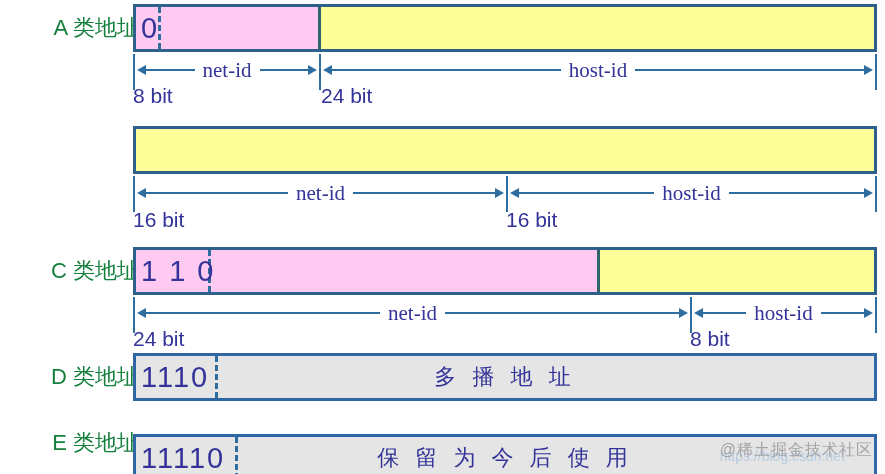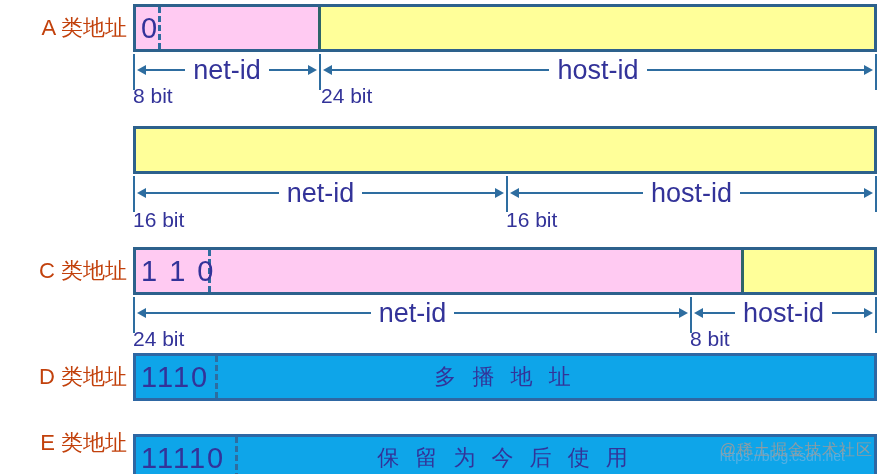--- a/index.html
+++ b/index.html
@@ -1,52 +1,52 @@
 <!DOCTYPE html>
 <html><head>
 <meta charset="utf-8">
 <style>
   html,body{margin:0;padding:0;background:#ffffff;}
   .canvas{
     position:relative;width:885px;height:474px;background:#ffffff;
     font-family:"Liberation Sans","DejaVu Sans",sans-serif;overflow:hidden;
   }
   .row-label{
-    position:absolute;left:0;width:127px;height:48px;
+    position:absolute;left:12px;width:127px;height:48px;
     display:flex;align-items:center;justify-content:flex-end;
-    color:#c2410c;font-size:22px;white-space:pre;
+    color:#15803d;font-size:22px;white-space:pre;
   }
   .bar{
     position:absolute;left:133px;width:744px;height:48px;
     border:3px solid #2D618C;box-sizing:border-box;display:flex;
   }
   .bar.special{border-color:#2E67A3;}
   .seg{position:relative;height:100%;box-sizing:border-box;}
   .seg.pink{background:#FFCAF2;border-right:3px solid #2E6468;}
   .seg.yellow{flex:1;background:#FFFF99;}
-  .seg.blue{flex:1;background:#0ea5e9;}
+  .seg.blue{flex:1;background:#e5e5e5;}
   .prefix{
     position:absolute;left:5px;top:0;bottom:0;display:flex;align-items:center;
     color:#333399;font-size:29px;letter-spacing:2px;white-space:pre;z-index:2;
   }
   .dash{
     position:absolute;top:0;bottom:0;width:0;
     border-left:3px dashed #2E6DA0;z-index:1;
   }
   .barcontent{
     position:absolute;left:0;right:0;top:0;bottom:0;
     display:flex;align-items:center;justify-content:center;
     color:#333399;font-size:22px;letter-spacing:5px;white-space:pre;text-align:right;
   }
   .tick{position:absolute;width:2px;background:#2E6DA0;}
   .annot{
     position:absolute;height:18px;display:flex;align-items:center;color:#333399;
   }
   .aline{flex:1;height:2px;background:#2E6DA0;}
-  .atext{font-size:27px;padding:0 8px;white-space:nowrap;line-height:1;}
+  .atext{font-size:21px;padding:0 8px;white-space:nowrap;line-height:1;font-family:Liberation Serif, serif;}
   .ah{width:0;height:0;}
   .ah.l{border-top:5px solid transparent;border-bottom:5px solid transparent;border-right:9px solid #2E6DA0;}
   .ah.r{border-top:5px solid transparent;border-bottom:5px solid transparent;border-left:9px solid #2E6DA0;}
   .bits{position:absolute;text-align:left;color:#333399;font-size:21px;white-space:pre;}
   .wm-url{
     position:absolute;top:448px;right:40px;color:#8FB8DD;opacity:0.55;
     font-size:14px;white-space:pre;z-index:3;
   }
   .wm-handle{
     position:absolute;top:440px;right:12px;color:#9C9C9C;opacity:0.9;
@@ -104,21 +104,21 @@
     <div class="aline"></div>
     <span class="atext">host-id</span>
     <div class="aline"></div>
     <div class="ah r"></div>
   </div>
   <div class="bits" style="left:133px;top:208px;width:373px">16 bit</div>
   <div class="bits" style="left:506px;top:208px;width:369px">16 bit</div>
 
   <div class="row-label" style="top:247px">C 类地址</div>
   <div class="bar" style="top:247px">
-    <div class="seg pink" style="width:608px">
+    <div class="seg pink" style="width:464px">
       <span class="prefix">1 1 0</span>
       <div class="dash" style="left:72px"></div>
     </div>
     <div class="seg yellow"></div>
   </div>
   <div class="tick" style="left:133px;top:297px;height:36px"></div>
   <div class="tick" style="left:690px;top:297px;height:36px"></div>
   <div class="tick" style="left:875px;top:297px;height:36px"></div>
   <div class="annot" style="left:137px;top:304px;width:551px">
     <div class="ah l"></div>

